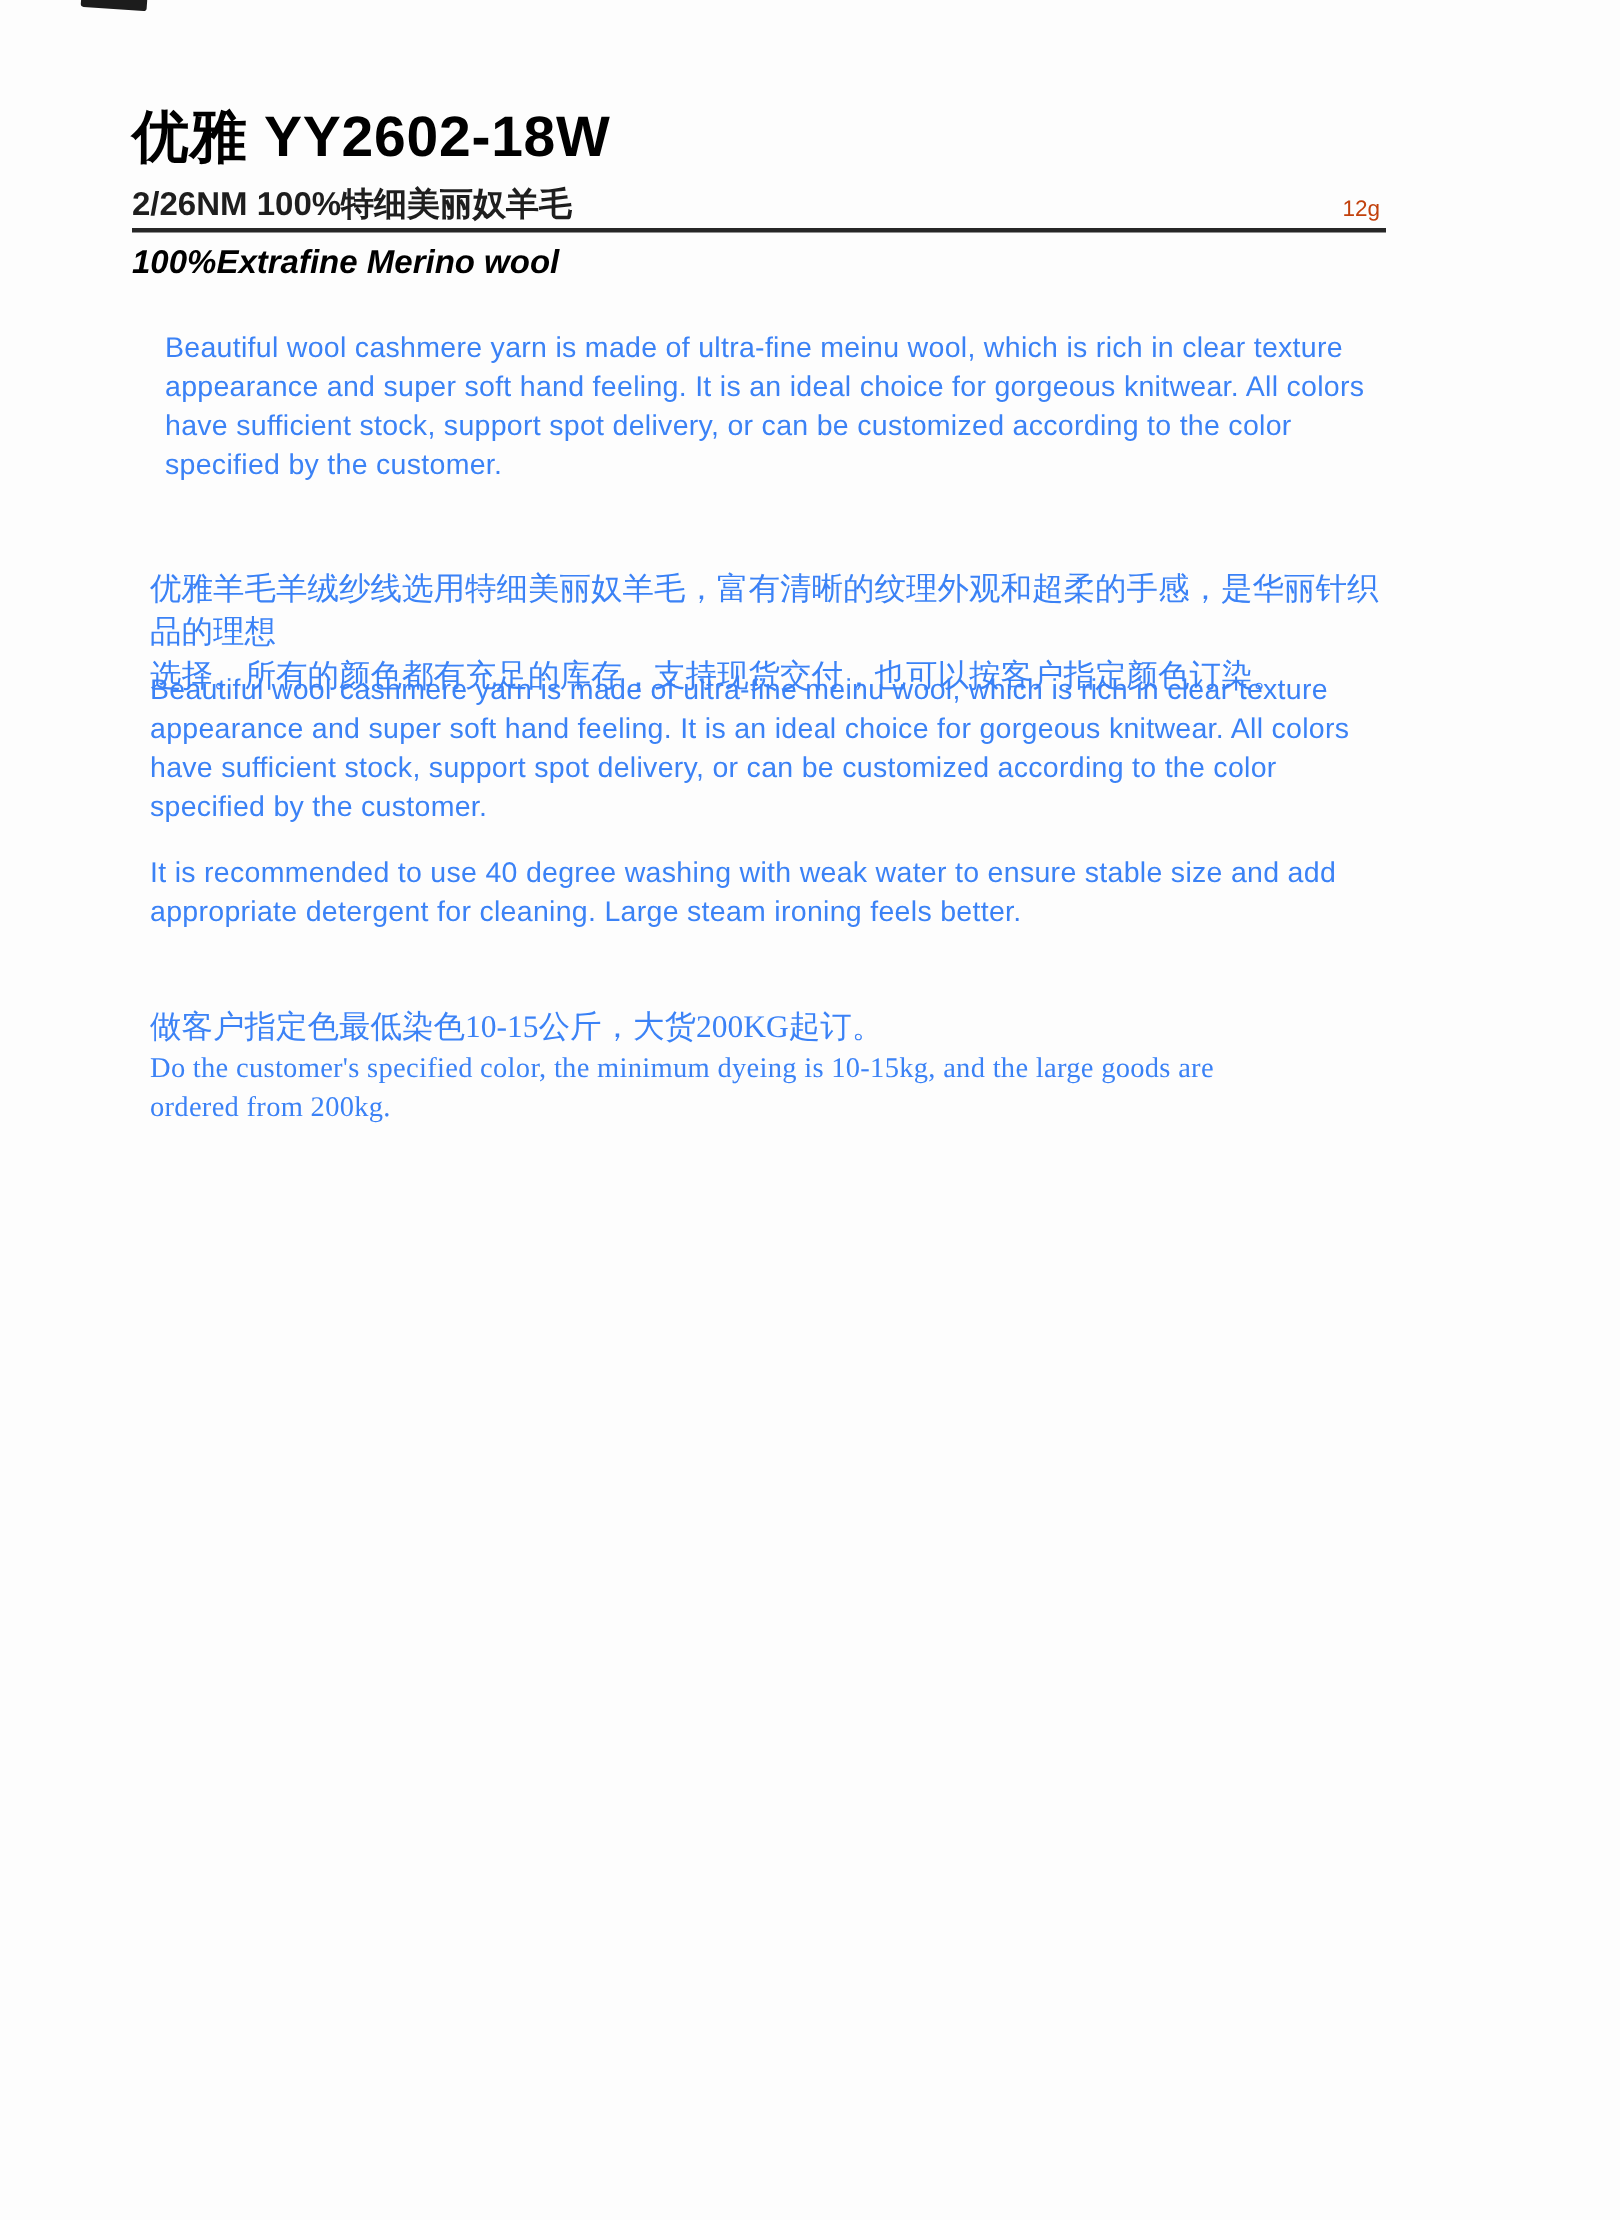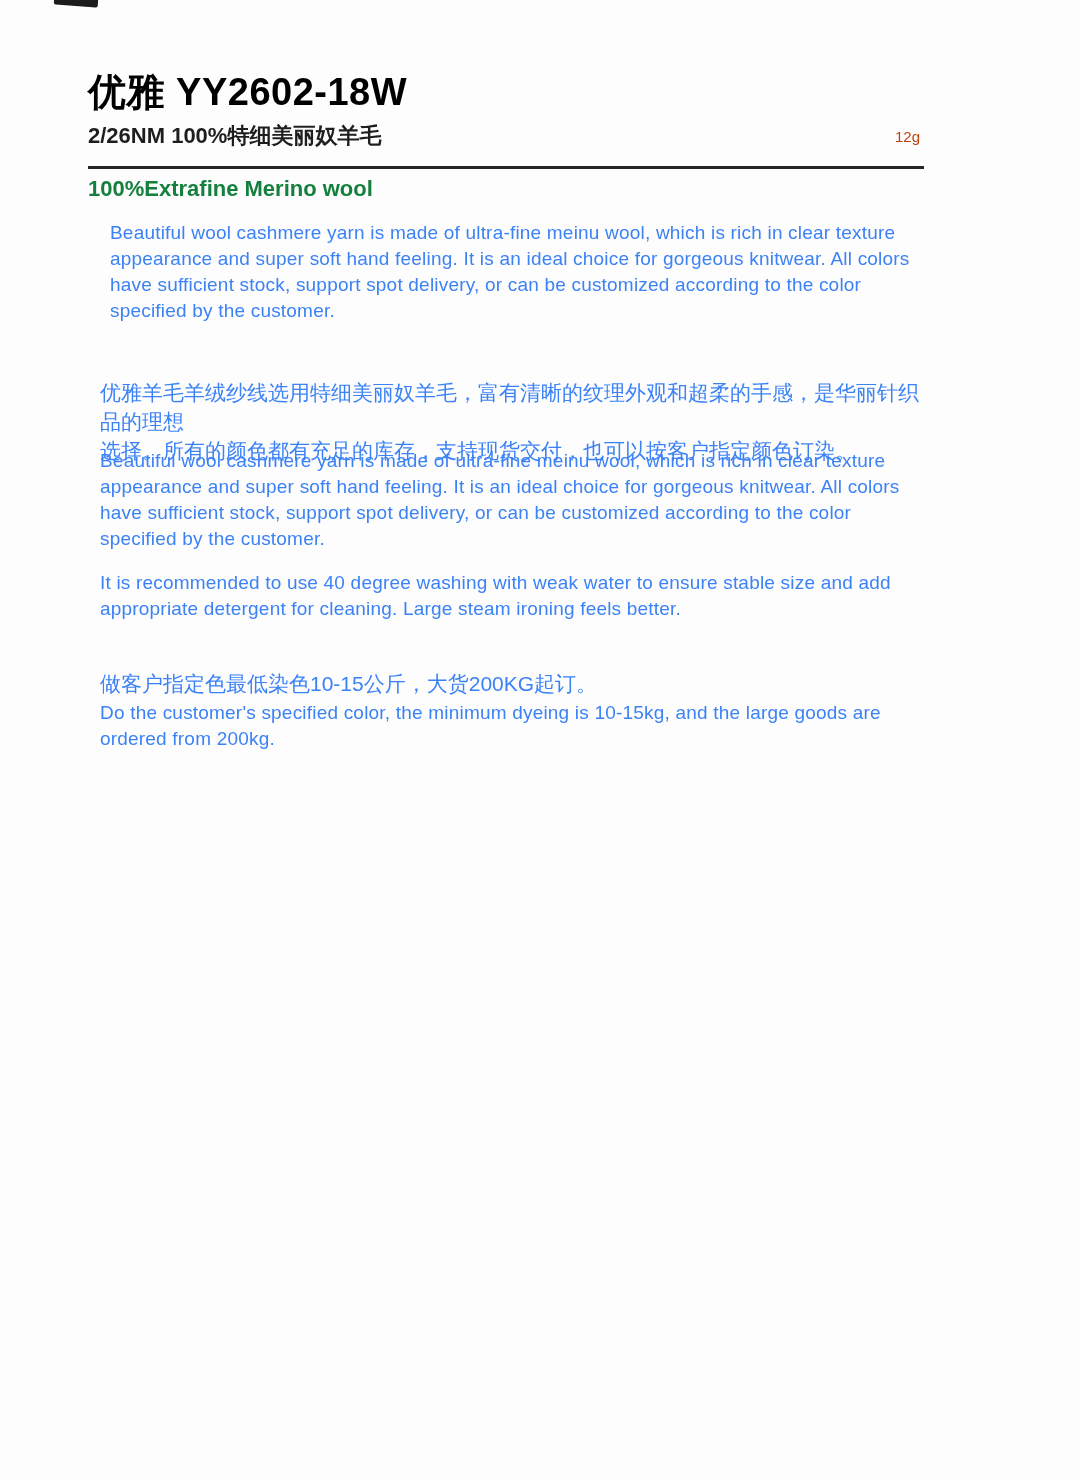--- a/index.html
+++ b/index.html
@@ -39,23 +39,23 @@
     margin: 0;
     font-size: 38px;
     line-height: 44px;
     font-weight: 700;
     color: #000000;
     letter-spacing: 0.5px;
   }
   .sub-row {
     display: flex;
     justify-content: space-between;
-    align-items: center;
+    align-items: flex-end;
     margin-top: 10px;
-    padding-bottom: 18px;
+    padding-bottom: 4px;
     border-bottom: 3px solid #272727;
   }
   .spec-cn {
     margin: 0;
     font-size: 22px;
     line-height: 24px;
     font-weight: 700;
     color: #1e1e1e;
   }
   .weight {
@@ -64,21 +64,22 @@
     font-weight: 400;
     color: #c2410c;
     padding-right: 4px;
   }
   .material-en {
     margin: 0;
     margin-top: 7px;
     font-size: 22px;
     line-height: 26px;
     font-weight: 600;
-    color: #15803d;
+    color: #000000;
+    font-style: italic;
   }
   .para {
     margin: 0;
     white-space: pre-line;
     color: #3b82f6;
   }
   .en {
     font-size: 19px;
     line-height: 26px;
     letter-spacing: 0.2px;
@@ -104,21 +105,21 @@
     top: 448px;
     left: 100px;
     width: 812px;
   }
   .care-block {
     position: absolute;
     left: 100px;
     width: 830px;
   }
   .washing-block { top: 570px; }
-  .dyeing-block  { top: 670px; }
+  .dyeing-block  { top: 670px; font-family: Liberation Serif, serif; }
   .care-block .cn { line-height: 28px; margin-bottom: 2px; }
 </style>
 </head>
 <body>
 
 <div class="page">
 
   <div class="corner-mark"></div>
 
   <div class="header">

